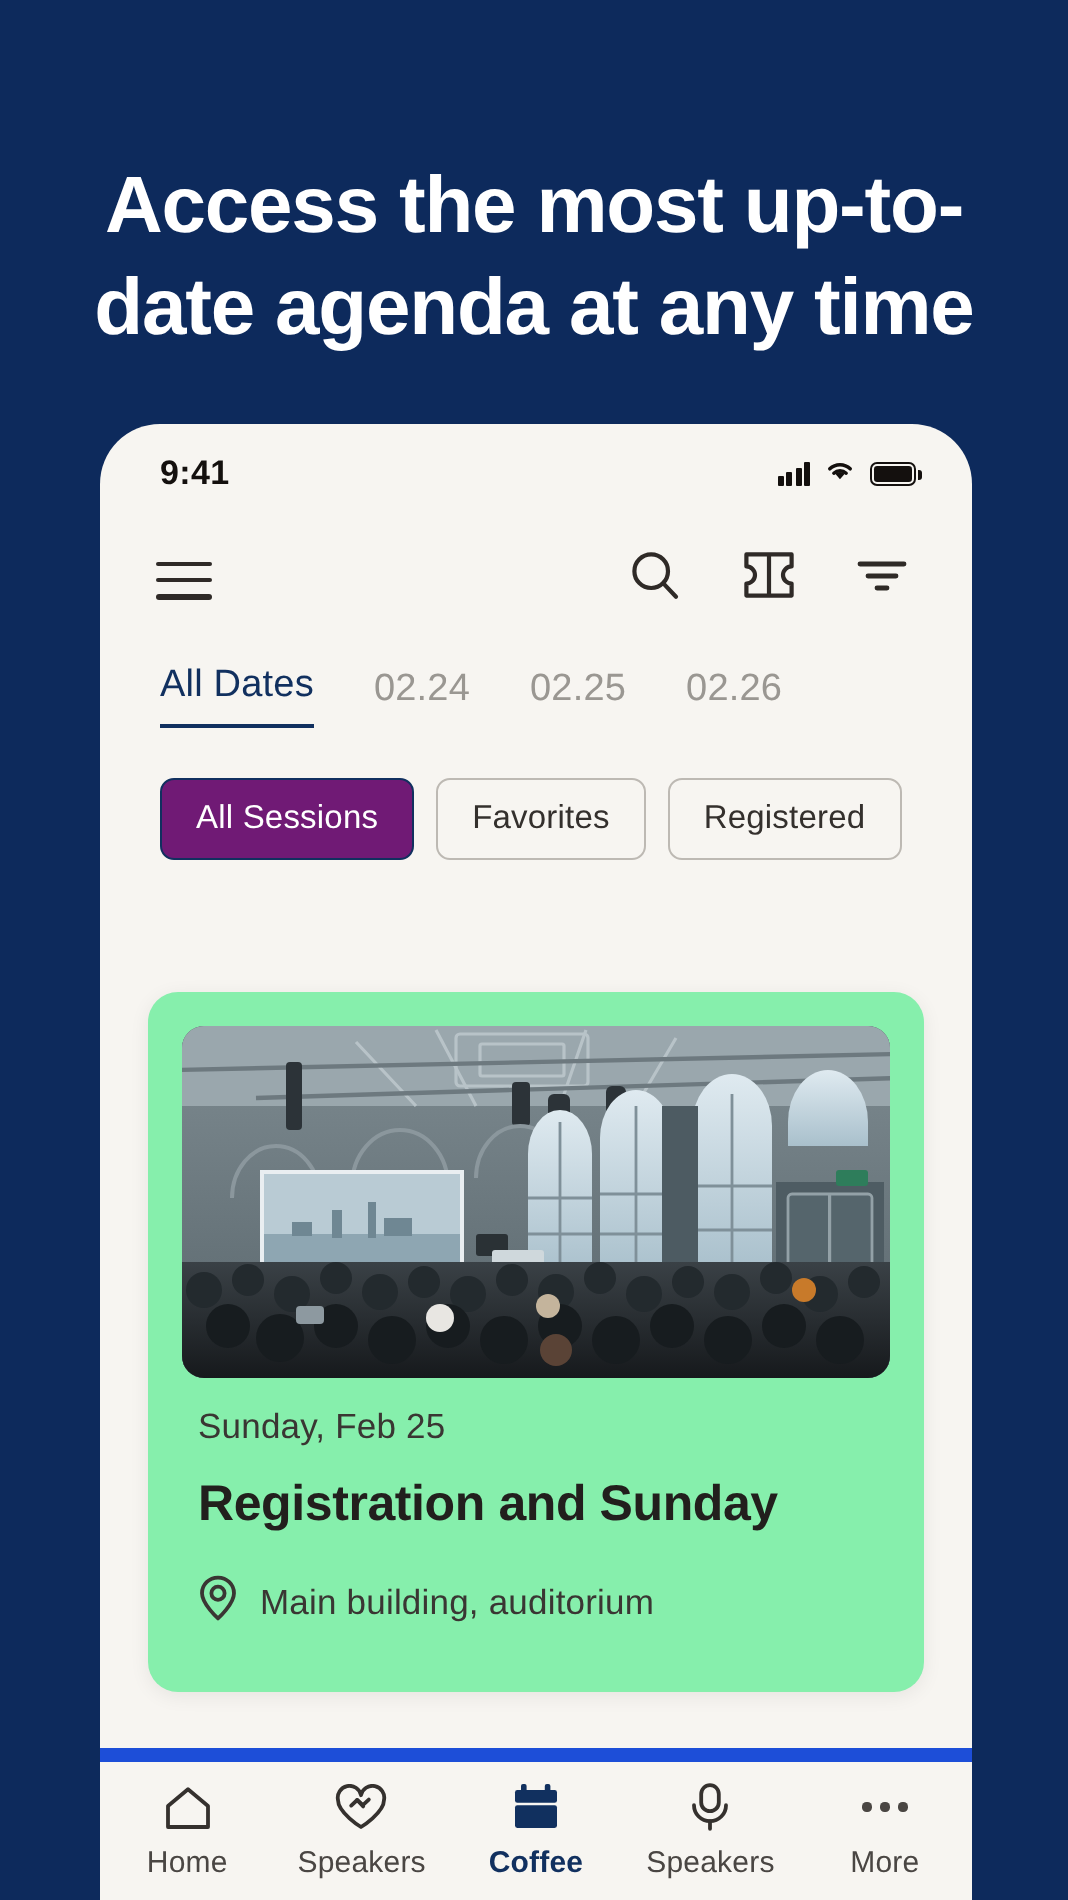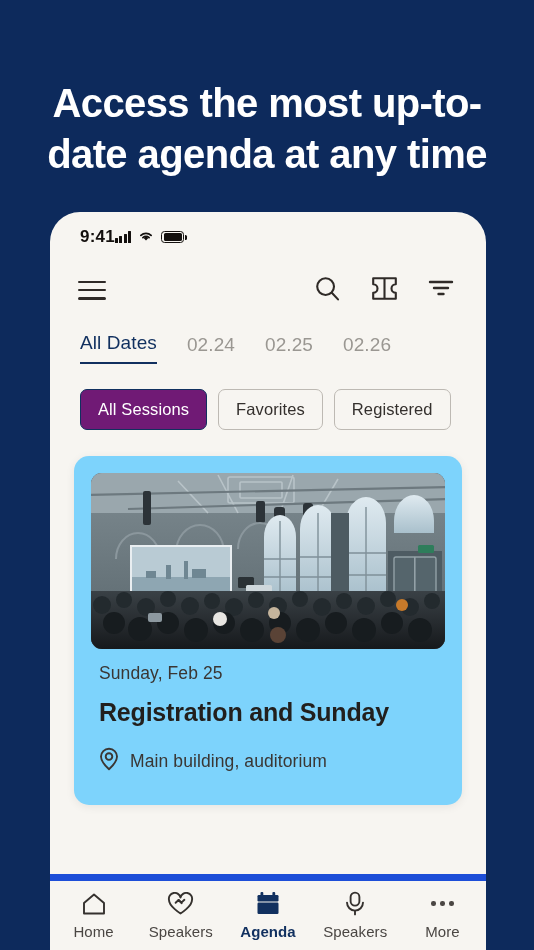--- a/index.html
+++ b/index.html
@@ -33,20 +33,21 @@
     border-radius:30px 30px 0 0;
     overflow:hidden;
     display:flex;
     flex-direction:column;
   }
 
   
   .statusbar {
     height:50px;
     display:flex; align-items:center;
+    justify-content:space-between;
     padding:0 28px 0 30px;
     flex:0 0 auto;
   }
   .status-time {
     font-size:17px; font-weight:bold; color:#14100e;
     letter-spacing:0.2px;
   }
   .status-icons { display:flex; align-items:center; gap:7px; }
   .signal { display:flex; align-items:flex-end; gap:1.5px; height:12px; }
   .signal i { width:3px; background:#14100e; border-radius:0.5px; display:block; }
@@ -102,22 +103,23 @@
     border:1.4px solid #bdb9b3; color:#34302d; background:transparent;
     cursor:pointer; white-space:nowrap; letter-spacing:0.1px;
   }
   .chip.active {
     background:#701a75; border-color:#11305f; color:#ffffff;
   }
 
   
   .card-wrap { padding:26px 24px 0 24px; flex:1 1 auto; overflow:hidden; }
   .card {
-    background:#7dd3fc; border-radius:15px; padding:17px 17px 30px 17px;
+    background:#86efac; border-radius:15px; padding:17px 17px 30px 17px;
     box-shadow:0 2px 10px rgba(20,16,14,0.07);
+    margin-top:40px;
   }
 
   
   .photo {
     height:176px; border-radius:11px; overflow:hidden;
     position:relative; background:#2b3338;
   }
   .photo svg { display:block; width:100%; height:100%; }
 
   .card-body { padding:14px 8px 0 8px; }
@@ -392,21 +394,21 @@
 
     <div class="navitem active">
       <span class="navicon">
         <svg width="26" height="25" viewBox="0 0 26 25">
           <rect x="5.5" y="1" width="2.8" height="5" rx="1" fill="#11305f"></rect>
           <rect x="17.4" y="1" width="2.8" height="5" rx="1" fill="#11305f"></rect>
           <rect x="2.5" y="4" width="21" height="6.4" rx="1.2" fill="#11305f"></rect>
           <rect x="2.5" y="11.6" width="21" height="11.4" rx="1.2" fill="#11305f"></rect>
         </svg>
       </span>
-      <span class="lbl">Agenda</span>
+      <span class="lbl">Coffee</span>
     </div>
 
     <div class="navitem">
       <span class="navicon">
         <svg width="22" height="25" viewBox="0 0 22 25">
           <rect x="6.6" y="1.6" width="8.8" height="13" rx="4.4" stroke="#35312e" stroke-width="1.9" fill="none"></rect>
           <path d="M3 11.6 A8 8 0 0 0 19 11.6" stroke="#35312e" stroke-width="1.9" fill="none" stroke-linecap="round"></path>
           <line x1="11" y1="19.6" x2="11" y2="23.4" stroke="#35312e" stroke-width="1.9" stroke-linecap="round"></line>
         </svg>
       </span>

